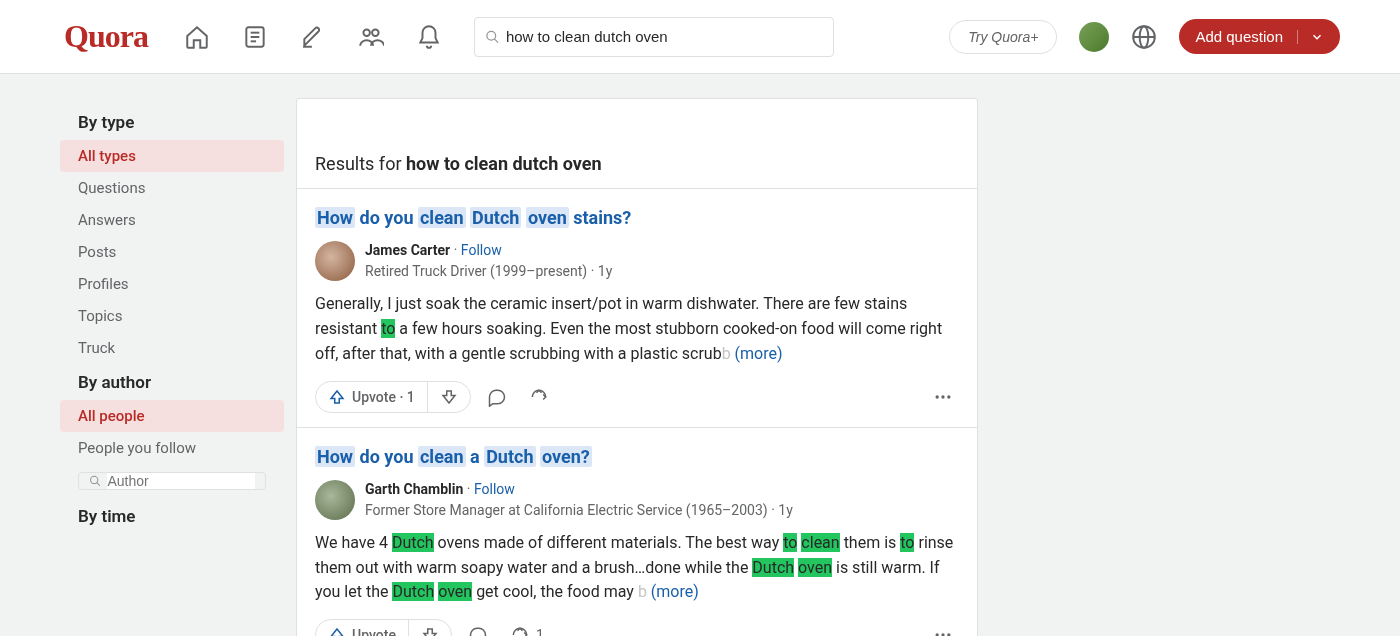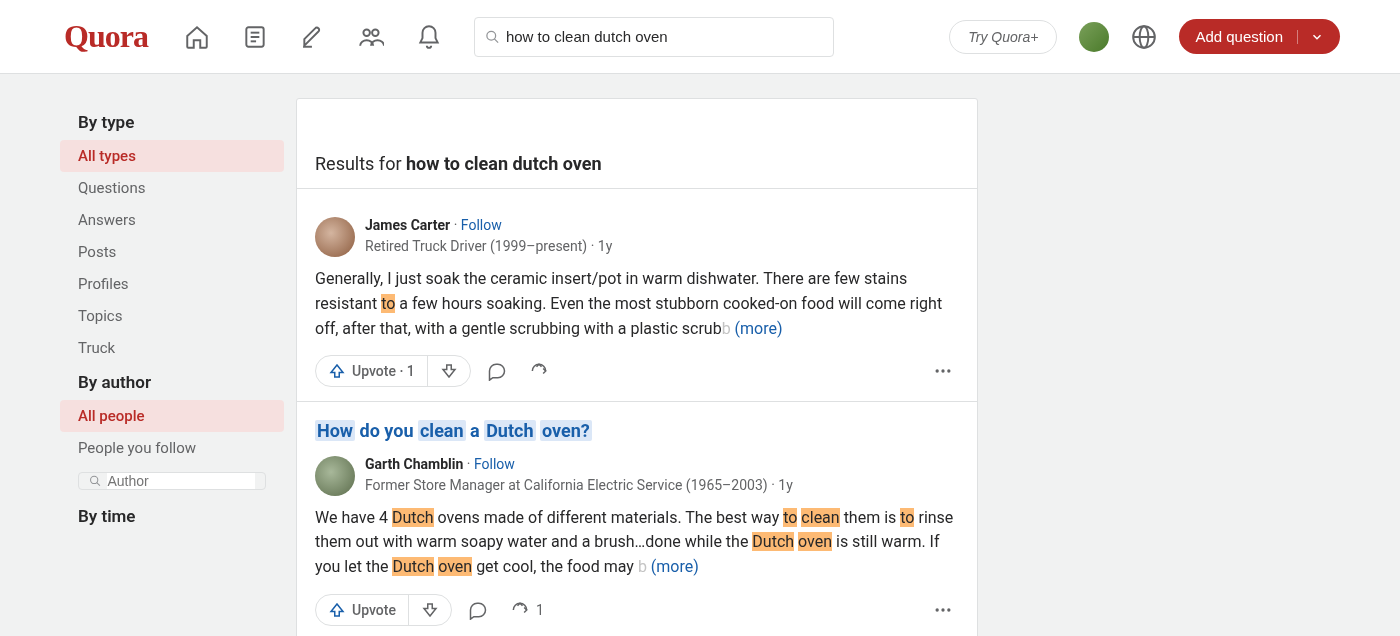--- a/index.html
+++ b/index.html
@@ -28,31 +28,31 @@
 .sb-input svg { width: 14px; height: 14px; stroke: #939598; fill: none; stroke-width: 2; }
 .sb-input input { border: none; outline: none; font-size: 14px; width: 100%; color: #636466; }
 
 .content { flex: 0 0 682px; background: #fff; border: 1px solid #dee0e1; border-radius: 3px; }
 .results-header { padding: 14px 18px; border-bottom: 1px solid #dee0e1; font-size: 18px; margin-top: 40px; }
 .results-header b { font-weight: 700; }
 .result { padding: 16px 18px 10px 18px; border-bottom: 1px solid #dee0e1; }
 .result:last-child { border-bottom: none; }
 .q-title { font-size: 18px; font-weight: 700; color: #195faa; cursor: pointer; line-height: 1.4; }
 .q-title .hl { background: #dbe7f7; padding: 0 2px; border-radius: 2px; }
-.author-row { display: flex; gap: 10px; margin-top: 10px; align-items: flex-end; }
+.author-row { display: flex; gap: 10px; margin-top: 10px; align-items: center; }
 .auth-avatar { width: 40px; height: 40px; border-radius: 50%; flex-shrink: 0; }
 .auth-avatar.a1 { background: radial-gradient(circle at 40% 40%, #d4b5a0, #8b5a3c); }
 .auth-avatar.a2 { background: radial-gradient(circle at 40% 40%, #a8b89a, #5a6b4a); }
 .auth-info { font-size: 14px; line-height: 1.5; }
 .auth-name { font-weight: 700; color: #282829; }
 .dot { color: #636466; }
 .follow { color: #195faa; cursor: pointer; }
 .auth-cred { color: #636466; font-size: 14px; }
 .answer-body { margin-top: 10px; font-size: 16px; line-height: 1.55; color: #282829; }
-.answer-body .hl { background: #fdba74; }
+.answer-body .hl { background: #22c55e; }
 .more-link { color: #195faa; cursor: pointer; }
 .fade { color: #c4c4c4; }
 .action-row { display: flex; align-items: center; gap: 10px; margin-top: 10px; padding: 4px 0; }
 .vote-group { display: flex; border: 1px solid #dee0e1; border-radius: 20px; overflow: hidden; align-items: center; background: #fff; }
 .upvote { display: flex; align-items: center; gap: 6px; padding: 6px 12px; font-size: 14px; font-weight: 500; color: #636466; cursor: pointer; border-right: 1px solid #dee0e1; }
 .upvote svg { width: 18px; height: 18px; fill: none; stroke: #195faa; stroke-width: 2; }
 .downvote { padding: 6px 12px; cursor: pointer; display: flex; }
 .downvote svg { width: 18px; height: 18px; fill: none; stroke: #636466; stroke-width: 2; }
 .action-ic { cursor: pointer; padding: 6px; display: flex; align-items: center; gap: 6px; color: #636466; font-size: 14px; }
 .action-ic svg { width: 20px; height: 20px; fill: none; stroke: #636466; stroke-width: 1.8; }
@@ -155,20 +155,21 @@
     </div>
     <div class="sb-heading">By time</div>
   </div>
 
   <div class="content">
     <div class="results-header">
       <span>Results for </span><b>how to clean dutch oven</b>
     </div>
     <div id="results-list">
         <div class="result">
+          <div class="q-title"><span class="hl">How</span><span> do you </span><span class="hl">clean</span><span> </span><span class="hl">Dutch</span><span> </span><span class="hl">oven</span><span> stains?</span></div>
           <div class="author-row">
             <div class="auth-avatar a1"></div>
             <div class="auth-info">
               <div><span class="auth-name">James Carter</span><span class="dot"> · </span><span class="follow">Follow</span></div>
               <div class="auth-cred">Retired Truck Driver (1999–present) · 1y</div>
             </div>
           </div>
           <div class="answer-body"><span>Generally, I just soak the ceramic insert/pot in warm dishwater. There are few stains resistant </span><span class="hl">to</span><span> a few hours soaking. Even the most stubborn cooked-on food will come right off, after that, with a gentle scrubbing with a plastic scrub</span><span class="fade">b</span> <span class="more-link">(more)</span></div>
           <div class="action-row">
             <div class="vote-group">

